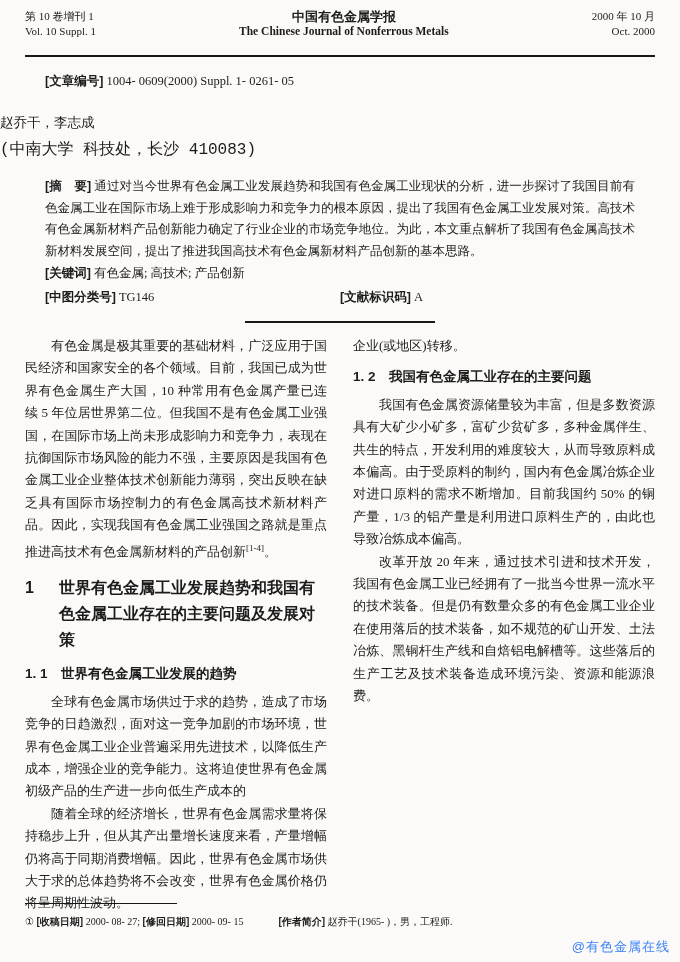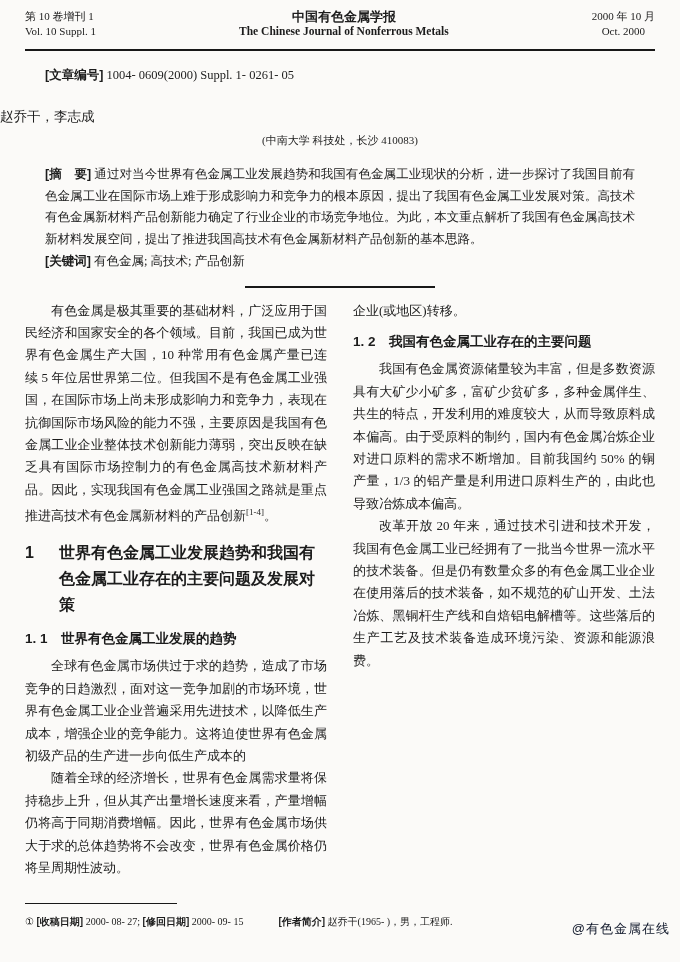--- a/index.html
+++ b/index.html
@@ -9,36 +9,36 @@
     width:680px;height:962px;
     margin:0 auto;
     background:#fbfaf8;
     color:#1c1c1c;
     font-family:"Liberation Serif","DejaVu Serif",serif;
     overflow:hidden;
     box-sizing:border-box;
   }
   
   .runhead{display:flex;justify-content:space-between;align-items:flex-start;
-    margin:9px 25px 10px 25px;font-size:11px;line-height:15px;}
+    margin:9px 25px 16px 25px;font-size:11px;line-height:15px;}
   .runhead .cell{white-space:nowrap;}
   .runhead .c-left{text-align:left;}
   .runhead .c-center{text-align:center;flex:1;}
-  .runhead .c-right{text-align:center;}
+  .runhead .c-right{text-align:right;}
   .journal-cn{font-weight:bold;font-size:13px;font-family:"Liberation Sans",sans-serif;}
   .journal-en{font-weight:bold;font-size:11.5px;}
   .head-rule{border:none;border-top:2px solid #181818;margin:3px 25px 0 25px;}
   
   .article-no{margin:16px 0 0 45px;font-size:12.5px;}
   .label-b{font-weight:bold;font-family:"Liberation Sans",sans-serif;}
   .paper-title{margin-top:26px;text-align:center;font-size:21px;font-weight:bold;
     font-family:"Liberation Sans",sans-serif;letter-spacing:2px;line-height:26px;}
   .paper-title sup{font-size:11px;letter-spacing:0;}
   .authors{margin-top:24px;text-align:left;font-size:13.5px;}
-  .affiliation{margin-top:7px;text-align:center;font-size:11px;}
+  .affiliation{margin-top:7px;font-size:16px;font-family:Liberation Mono, monospace;}
   .metablock{margin:16px 45px 0 45px;font-size:12.5px;line-height:21.5px;text-align:justify;}
   .kw-line{margin-top:1px;}
   .clc-row{display:flex;margin-top:2px;}
   .clc-row .half{flex:1;}
   .mid-rule{width:190px;border:none;border-top:2px solid #181818;margin:13px auto 0 auto;}
   
   .body-cols{display:flex;gap:26px;margin:12px 25px 0 25px;}
   .col{flex:1;min-width:0;font-size:13px;line-height:22.4px;text-align:justify;}
   .col p{margin:0;text-indent:2em;}
   .col p.noindent{text-indent:0;}
@@ -48,22 +48,22 @@
   .h1sec .num{flex:0 0 34px;}
   .h2sec{font-family:"Liberation Sans",sans-serif;font-weight:bold;
     font-size:13.5px;margin:9px 0 5px 0;text-align:left;}
   .h3sec{font-size:13px;margin:1px 0 1px 0;text-align:left;}
   
   .footnote{position:absolute;left:25px;right:25px;top:903px;font-size:10px;line-height:15px;}
   .fn-rule{width:152px;border:none;border-top:1.5px solid #181818;margin:0 0 10px 0;}
   .fn-line{white-space:nowrap;}
   .fn-line .gap{display:inline-block;width:30px;}
   
-  .watermark{position:absolute;right:10px;bottom:24px;font-size:13px;
-    color:#0f172a;font-family:"Liberation Sans",sans-serif;letter-spacing:1px;}
+  .watermark{position:absolute;right:10px;bottom:6px;font-size:13px;
+    color:#3b82f6;font-family:"Liberation Sans",sans-serif;letter-spacing:1px;}
 </style>
 </head>
 <body>
 
 <div class="page">
 
   <div class="runhead">
     <div class="cell c-left">
       <div>第 10 卷增刊 1</div>
       <div>Vol. 10 Suppl. 1</div>
@@ -88,20 +88,30 @@
   <div class="affiliation">(中南大学 科技处，长沙 410083)</div>
 
   <div class="metablock">
     <div>
       <span class="label-b">[摘　要]</span>
       <span>通过对当今世界有色金属工业发展趋势和我国有色金属工业现状的分析，进一步探讨了我国目前有色金属工业在国际市场上难于形成影响力和竞争力的根本原因，提出了我国有色金属工业发展对策。高技术有色金属新材料产品创新能力确定了行业企业的市场竞争地位。为此，本文重点解析了我国有色金属高技术新材料发展空间，提出了推进我国高技术有色金属新材料产品创新的基本思路。</span>
     </div>
     <div class="kw-line">
       <span class="label-b">[关键词]</span>
       <span>有色金属; 高技术; 产品创新</span>
+    </div>
+    <div class="clc-row">
+      <div class="half">
+        <span class="label-b">[中图分类号]</span>
+        <span>TG146</span>
+      </div>
+      <div class="half">
+        <span class="label-b">[文献标识码]</span>
+        <span>A</span>
+      </div>
     </div>
   </div>
 
   <hr class="mid-rule">
 
   <div class="body-cols">
     <div class="col">
       <p><span>有色金属是极其重要的基础材料，广泛应用于国民经济和国家安全的各个领域。目前，我国已成为世界有色金属生产大国，10 种常用有色金属产量已连续 5 年位居世界第二位。但我国不是有色金属工业强国，在国际市场上尚未形成影响力和竞争力，表现在抗御国际市场风险的能力不强，主要原因是我国有色金属工业企业整体技术创新能力薄弱，突出反映在缺乏具有国际市场控制力的有色金属高技术新材料产品。因此，实现我国有色金属工业强国之路就是重点推进高技术有色金属新材料的产品创新</span><sup>[1-4]</sup><span>。</span></p>
       <div class="h1sec">
         <span class="num">1</span>

